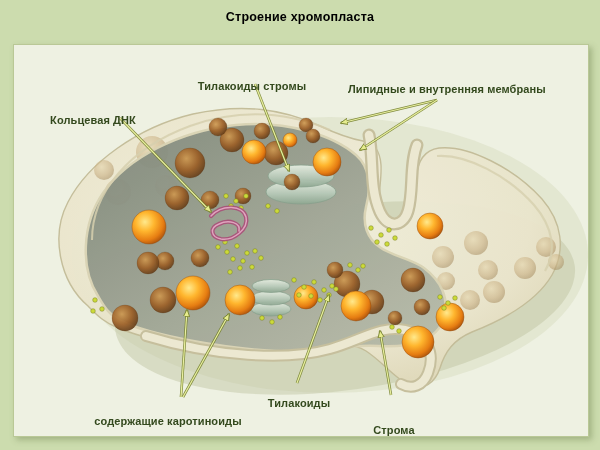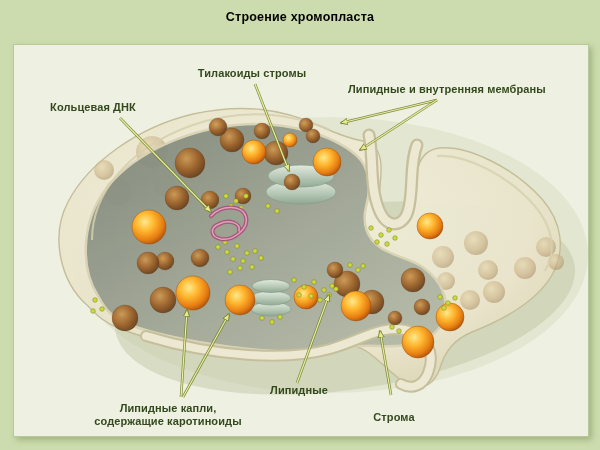--- a/index.html
+++ b/index.html
@@ -19,21 +19,21 @@
     position:absolute;left:13px;top:44px;width:574px;height:391px;
     background:#eef1e2;border:1px solid #b9c896;
     box-shadow:3px 3px 6px rgba(110,130,80,.45);
     z-index:1;
   }
   .scene{position:absolute;left:0;top:0;width:600px;height:450px;z-index:2;}
   .lbl{
     position:absolute;font-weight:bold;font-size:11px;color:#33491d;
     white-space:nowrap;z-index:3;letter-spacing:.1px;
   }
-  .ctr{transform:translateX(-50%);}
+  .ctr{transform:translateX(-50%);margin-top:13px;}
   .lbl-thylakoids{left:252px;top:67px;}
   .lbl-membranes{left:348px;top:83px;}
   .lbl-dna{left:93px;top:101px;text-align:center;}
   .lbl-lipid{left:168px;top:402px;text-align:center;line-height:13px;}
   .lbl-lipid span{display:block;}
   .lbl-ribosomes{left:299px;top:384px;}
   .lbl-stroma{left:394px;top:411px;}
   .lo{stroke:#6d7a24;stroke-width:2.6;fill:none;opacity:.85;}
   .li{stroke:#e9efa0;stroke-width:1.2;fill:none;}
 </style>
@@ -250,19 +250,18 @@
 
       <path class="lo" d="M 391,395 L 380,331"></path>
       <path class="li" d="M 391,395 L 380,331" marker-end="url(#arrowhead)"></path>
     </g>
   </svg>
 
   <div class="lbl ctr lbl-thylakoids">Тилакоиды стромы</div>
   <div class="lbl lbl-membranes">Липидные и внутренняя мембраны</div>
   <div class="lbl ctr lbl-dna">Кольцевая ДНК</div>
   <div class="lbl ctr lbl-lipid">
-    <span>Липидные капли,</span>
     <span>содержащие каротиноиды</span>
   </div>
-  <div class="lbl ctr lbl-ribosomes">Липидные</div>
+  <div class="lbl ctr lbl-ribosomes">Тилакоиды</div>
   <div class="lbl ctr lbl-stroma">Строма</div>
 
 </div>
 
 </body></html>

